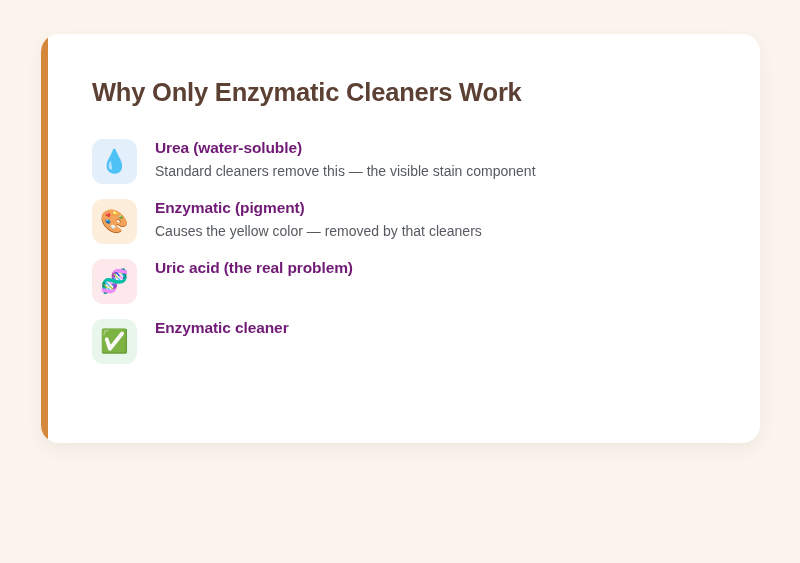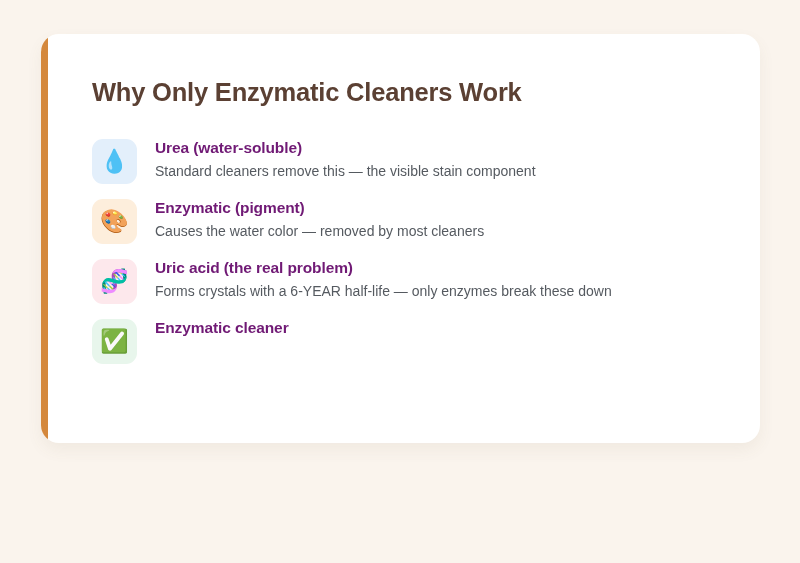--- a/index.html
+++ b/index.html
@@ -132,29 +132,28 @@
           <div class="row-text">
             <p class="row-title">Urea (water-soluble)</p>
             <p class="row-desc">Standard cleaners remove this — the visible stain component</p>
           </div>
         </div>
 
         <div class="row">
           <div class="icon-tile" style="background:#fdeedc;">🎨</div>
           <div class="row-text">
             <p class="row-title">Enzymatic (pigment)</p>
-            <p class="row-desc">Causes the water color — removed by most cleaners</p>
+            <p class="row-desc">Causes the yellow color — removed by that cleaners</p>
           </div>
         </div>
 
         <div class="row">
           <div class="icon-tile" style="background:#fde8ec;">🧬</div>
           <div class="row-text">
             <p class="row-title">Uric acid (the real problem)</p>
-            <p class="row-desc">Forms crystals with a 6-YEAR half-life — only enzymes break these down</p>
           </div>
         </div>
 
         <div class="row">
           <div class="icon-tile" style="background:#e8f6ec;">✅</div>
           <div class="row-text">
             <p class="row-title">Enzymatic cleaner</p>
           </div>
         </div>
 

